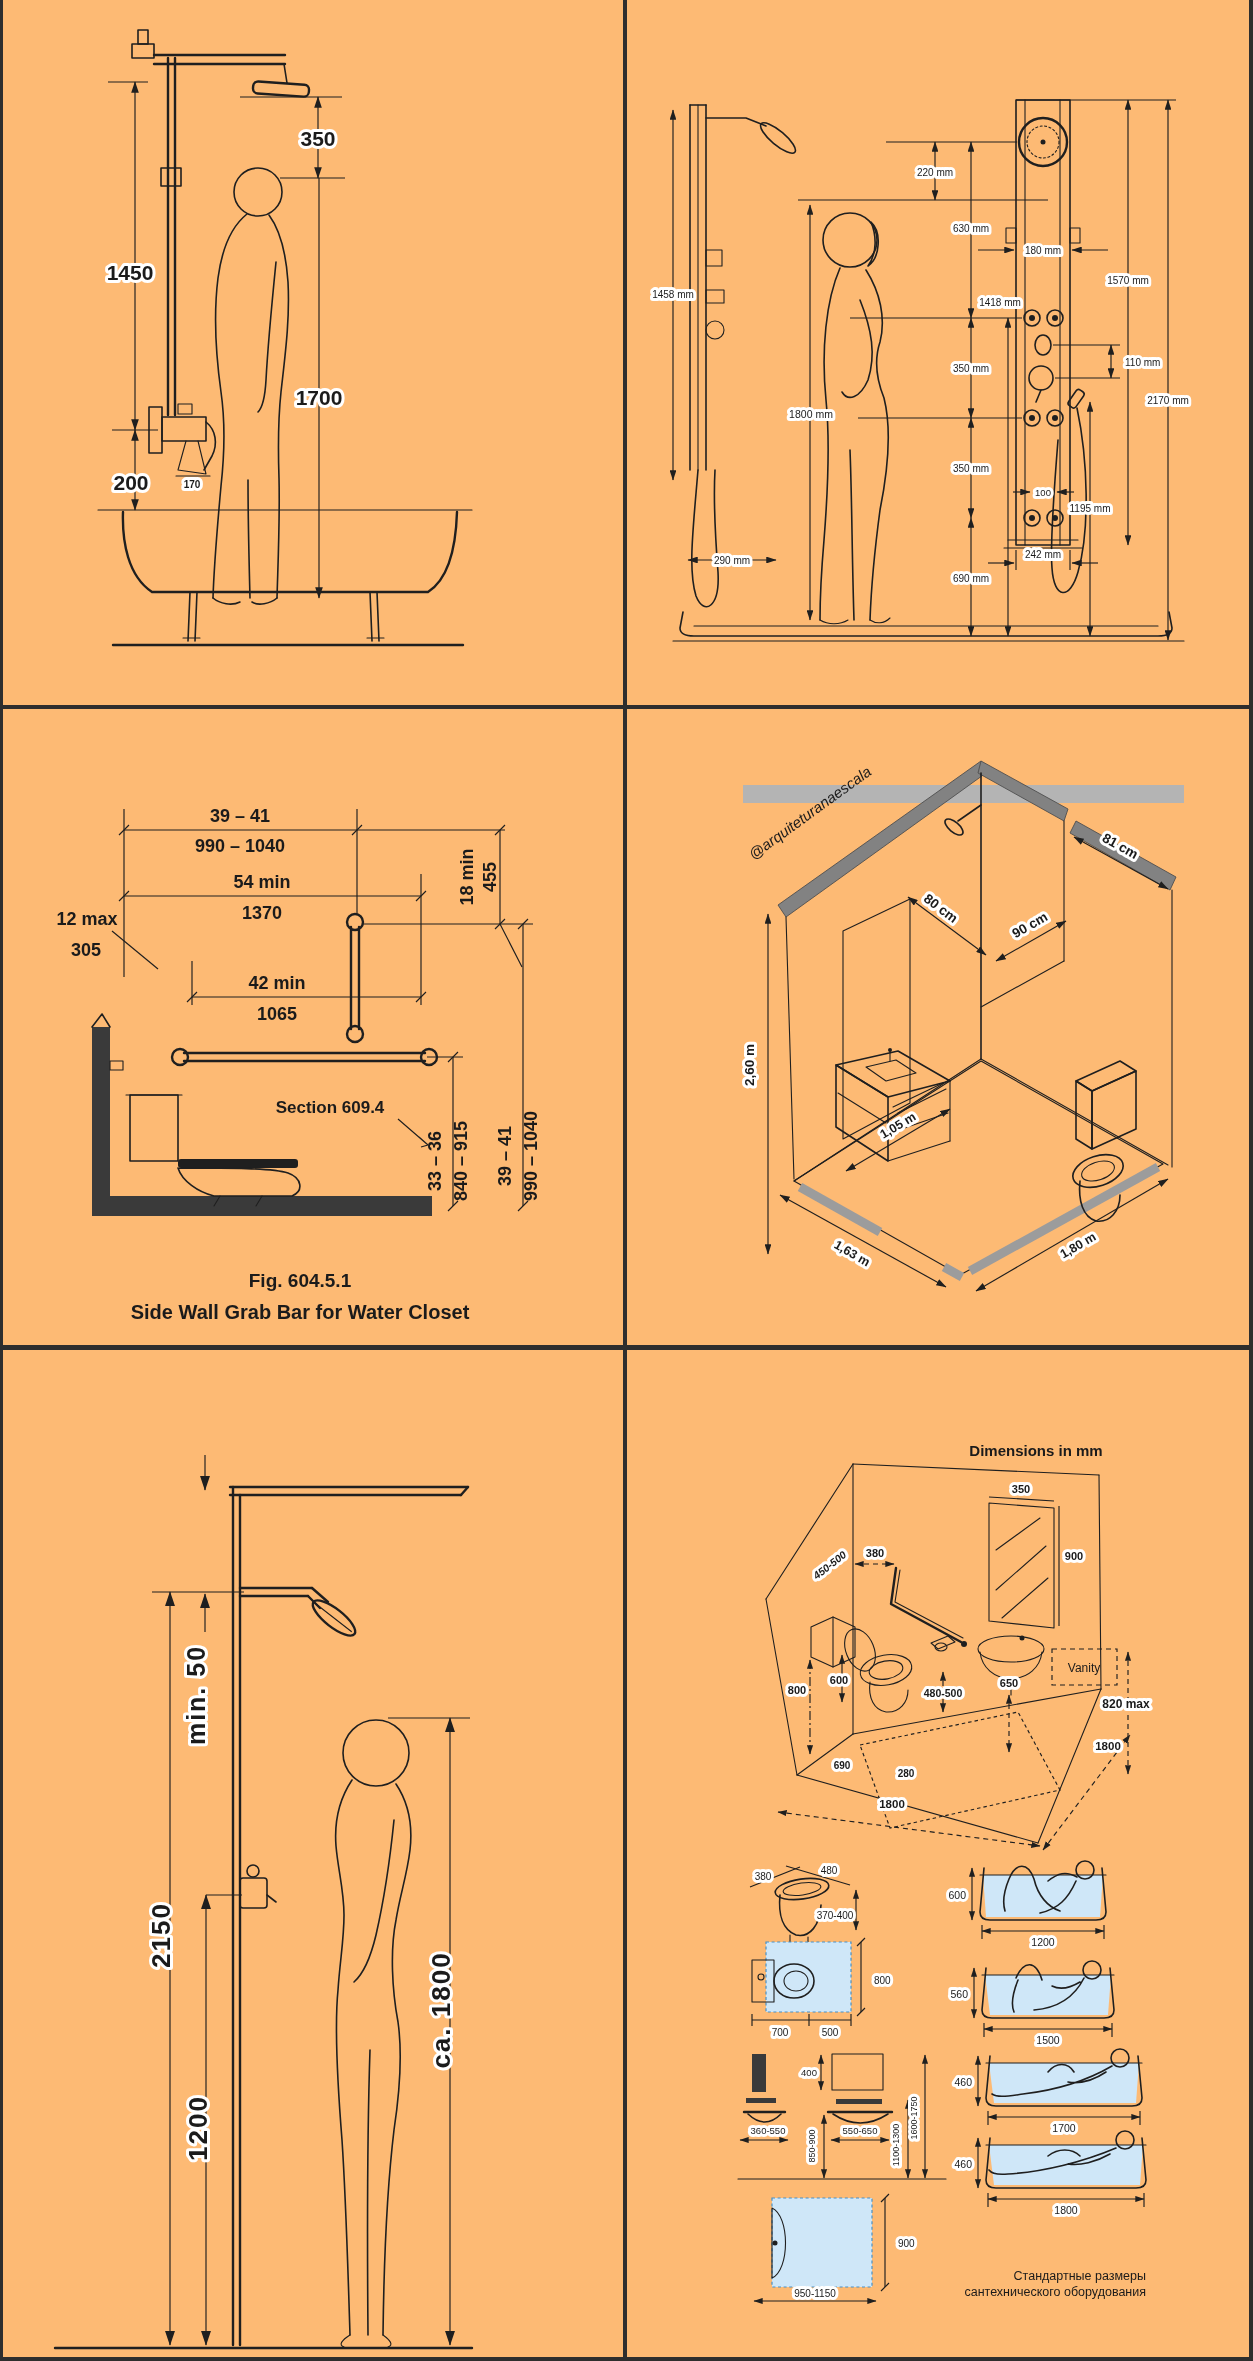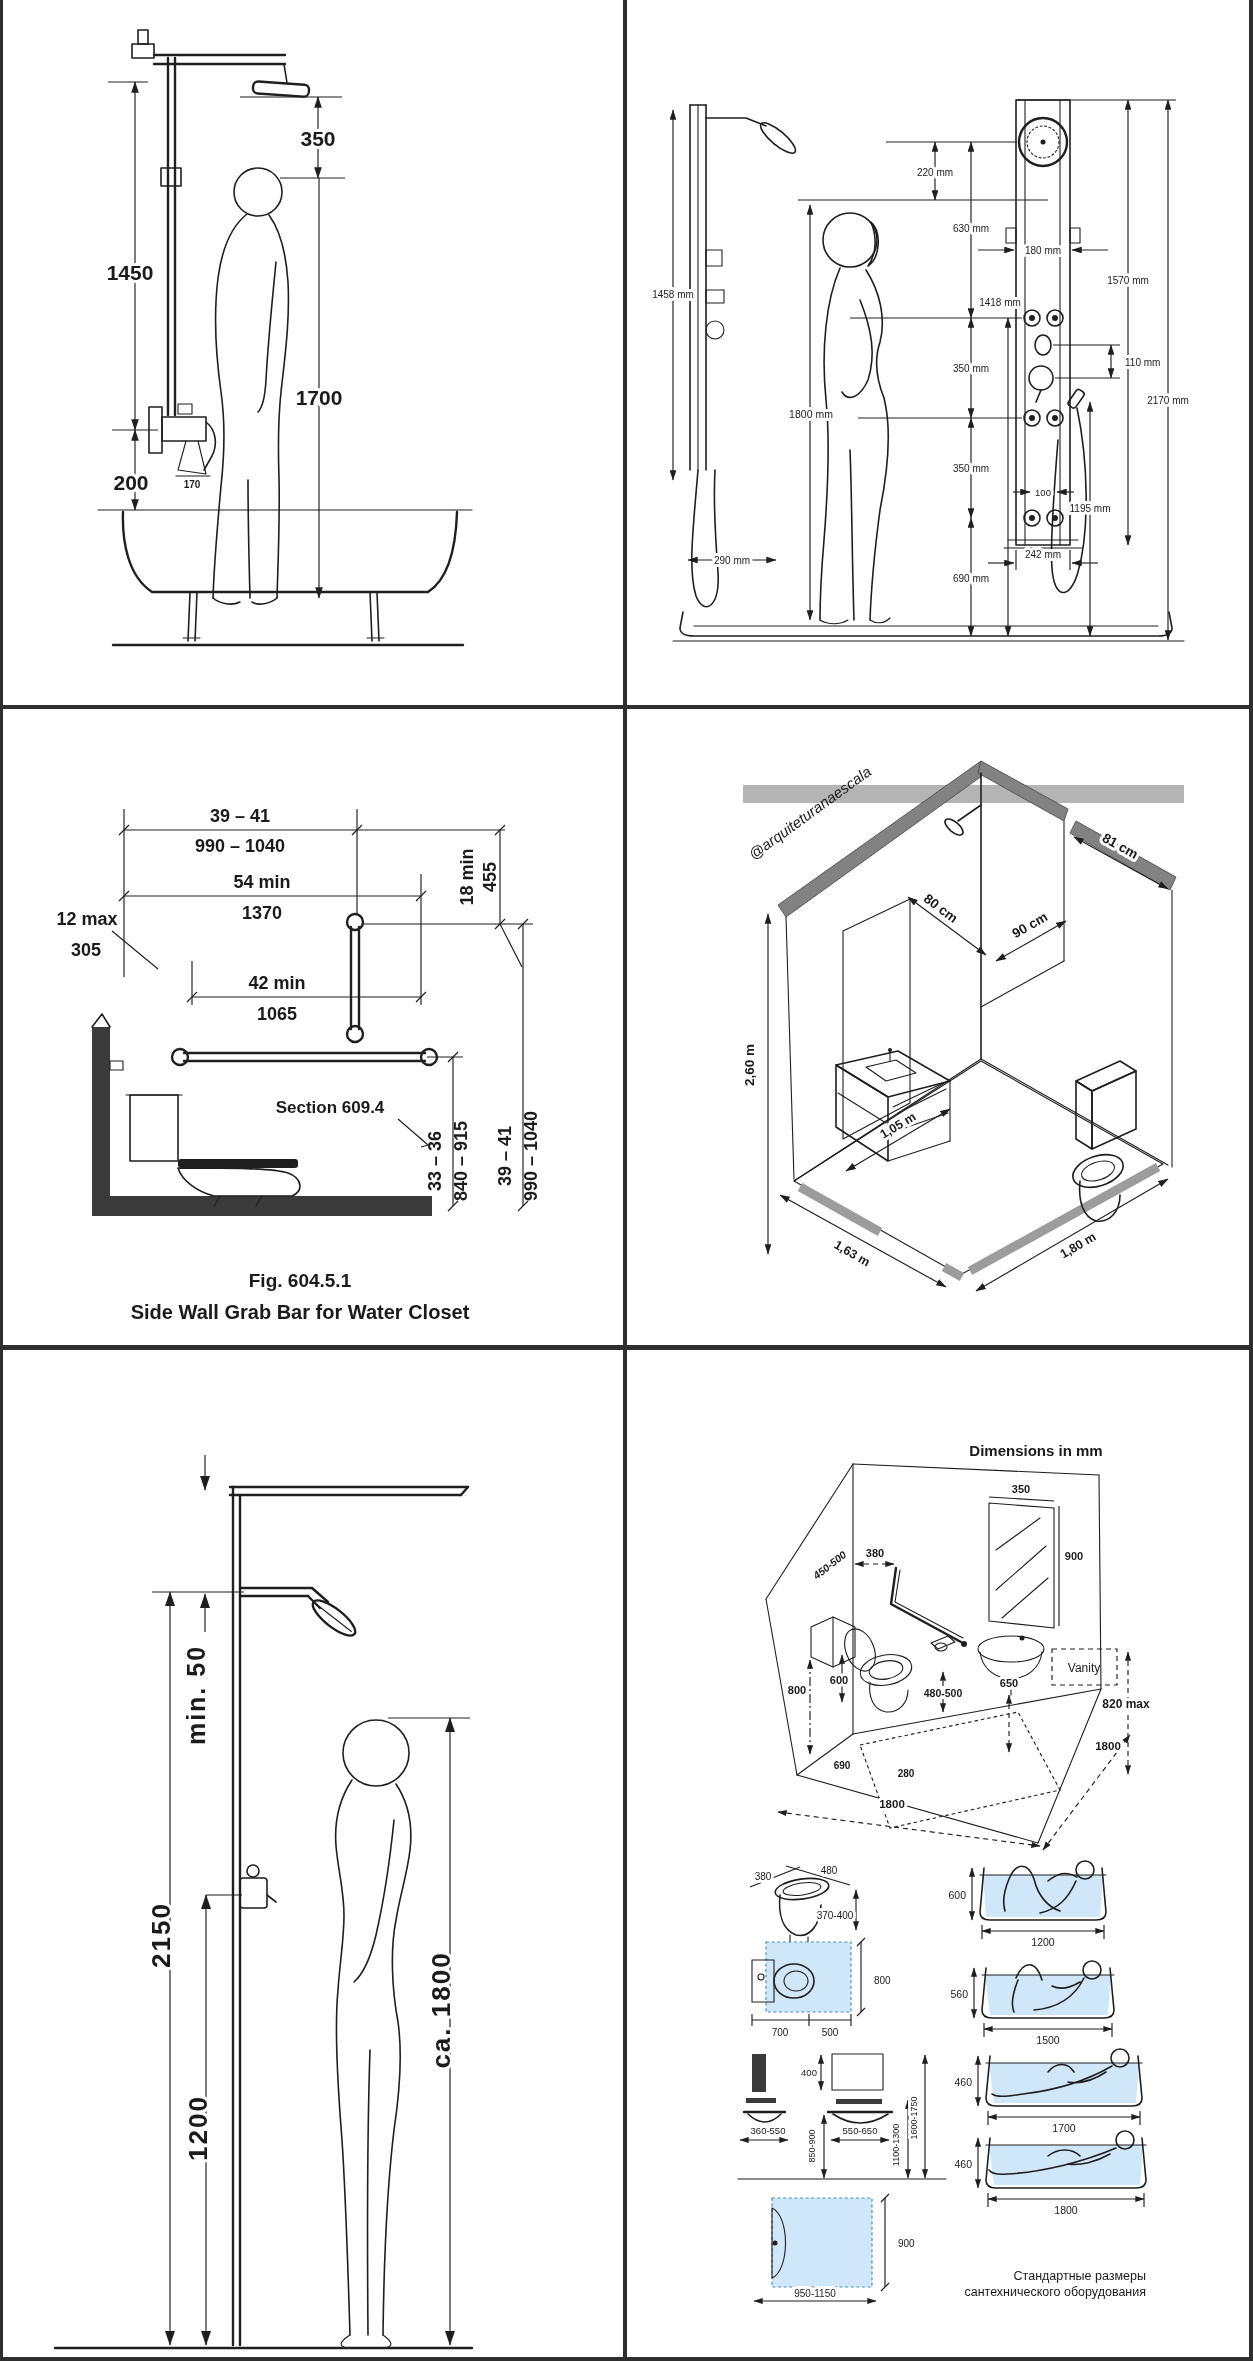--- a/index.html
+++ b/index.html
@@ -1,16 +1,16 @@
 <!DOCTYPE html>
 <html><head>
 <meta charset="utf-8">
 <style>
   html,body{margin:0;padding:0;background:#e8e8e8;}
-  .sheet{position:relative;width:1253px;height:2361px;background:#ffffff;overflow:hidden;
+  .sheet{position:relative;width:1253px;height:2361px;background:#fdba74;overflow:hidden;
          font-family:"Liberation Sans",sans-serif;}
   .edge{position:absolute;background:#2e2e2e;}
   svg{position:absolute;overflow:visible;}
   svg text{font-family:"Liberation Sans",sans-serif;fill:#1b1b1b;}
   .s{stroke:#1f1f1f;fill:none;stroke-width:1.6;stroke-linecap:round;stroke-linejoin:round;}
   .sw1{stroke-width:1.1;} .sw2{stroke-width:2.4;}
   .d{stroke:#1f1f1f;fill:none;stroke-width:1.15;}
   .f{fill:#1f1f1f;stroke:none;}
   .halo{paint-order:stroke;stroke:#ffffff;stroke-width:6px;stroke-linejoin:round;}
   .b{font-weight:bold;}

